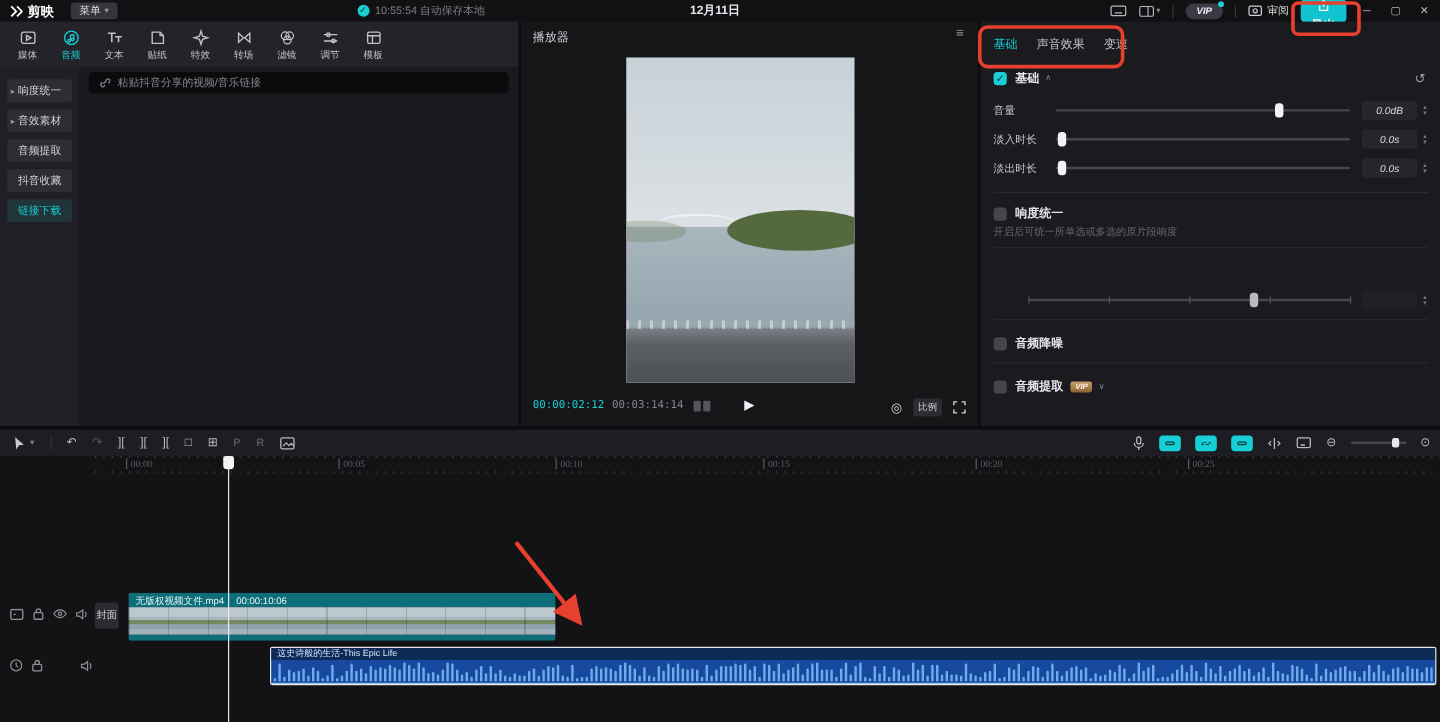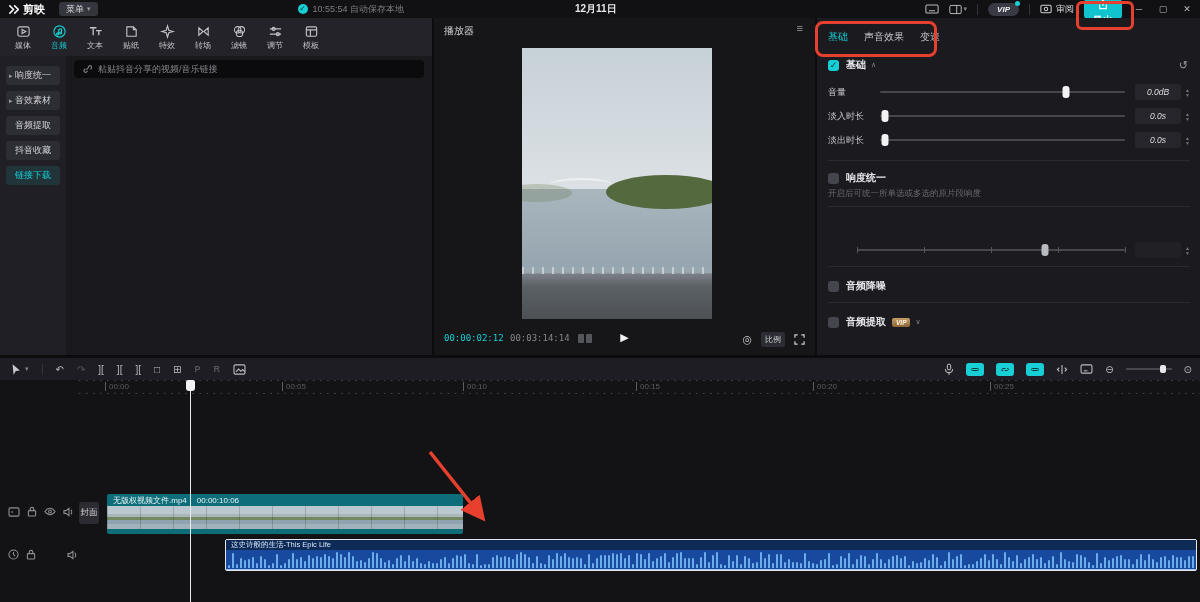--- a/index.html
+++ b/index.html
@@ -100,21 +100,21 @@
   .tg.letter { font-size:9px; font-weight:bold; }
   .toggle-on { width:18px; height:13px; border-radius:3px; background:#17cfd4; display:flex; align-items:center; justify-content:center; }
   .toggle-on i { width:8px; height:3px; border:1px solid #0c3a3e; border-radius:2px; }
   .zoom-slider { position:relative; width:46px; height:10px; }
   .zoom-slider .track { position:absolute; top:4px; left:0; right:0; height:2px; background:#46464e; }
   .zoom-slider .thumb { position:absolute; top:1px; left:34px; width:6px; height:8px; border-radius:2px; background:#e8e8ec; }
 
   
   .timeline { left:0; top:380px; width:1200px; height:222px; background:#131316; }
   .ruler { position:absolute; left:75px; top:0; right:0; height:14px; background-image:radial-gradient(#3c3c43 0.7px, transparent 0.9px); background-size:7.1px 14px; background-position:1px 7px; }
-  .rlabel { position:absolute; top:2px; font-size:8px; color:#5c5c63; border-left:1px solid #5c5c63; padding-left:3px; line-height:9px; background:#131316; }
+  .rlabel { position:absolute; top:2px; font-size:8px; color:#5c5c63; border-left:1px solid #5c5c63; padding-left:3px; line-height:9px; background:#131316;font-family:Liberation Serif, serif; }
   .cover-btn { position:absolute; left:79px; top:122px; width:20px; height:22px; background:#2b2b31; border-radius:3px; font-size:8.5px; color:#d8d8dc; display:flex; align-items:center; justify-content:center; }
   .video-clip { position:absolute; left:107px; top:114px; width:356px; height:40px; border-radius:2px; overflow:hidden; }
   .vc-head { height:12px; background:#0d6e7a; display:flex; align-items:center; gap:10px; padding:0 6px; font-size:8px; color:#e8f4f5; white-space:nowrap; }
   .vc-film { height:23px; background:
       repeating-linear-gradient(90deg, rgba(0,0,0,.16) 0 1px, rgba(255,255,255,0) 1px 33px),
       linear-gradient(#bcc8d0 0 34%, #a9b7bd 34% 46%, #74895f 46% 60%, #8ea3b0 60% 78%, #a2b2bb 78% 100%); }
   .vc-foot { height:5px; background:#0d6e7a; }
   .audio-clip { position:absolute; left:225px; top:159px; width:972px; height:32px; background:#174a9e; border:1px solid #e6e6ea; border-radius:2px; overflow:hidden; }
   .ac-head { height:10px; background:#0e2a57; display:flex; align-items:center; padding:0 5px; font-size:7.5px; color:#d4e4fb; white-space:nowrap; }
   .ac-wave { position:absolute; left:2px; right:2px; bottom:2px; height:17px; display:flex; align-items:flex-end; gap:2px; overflow:hidden; }

